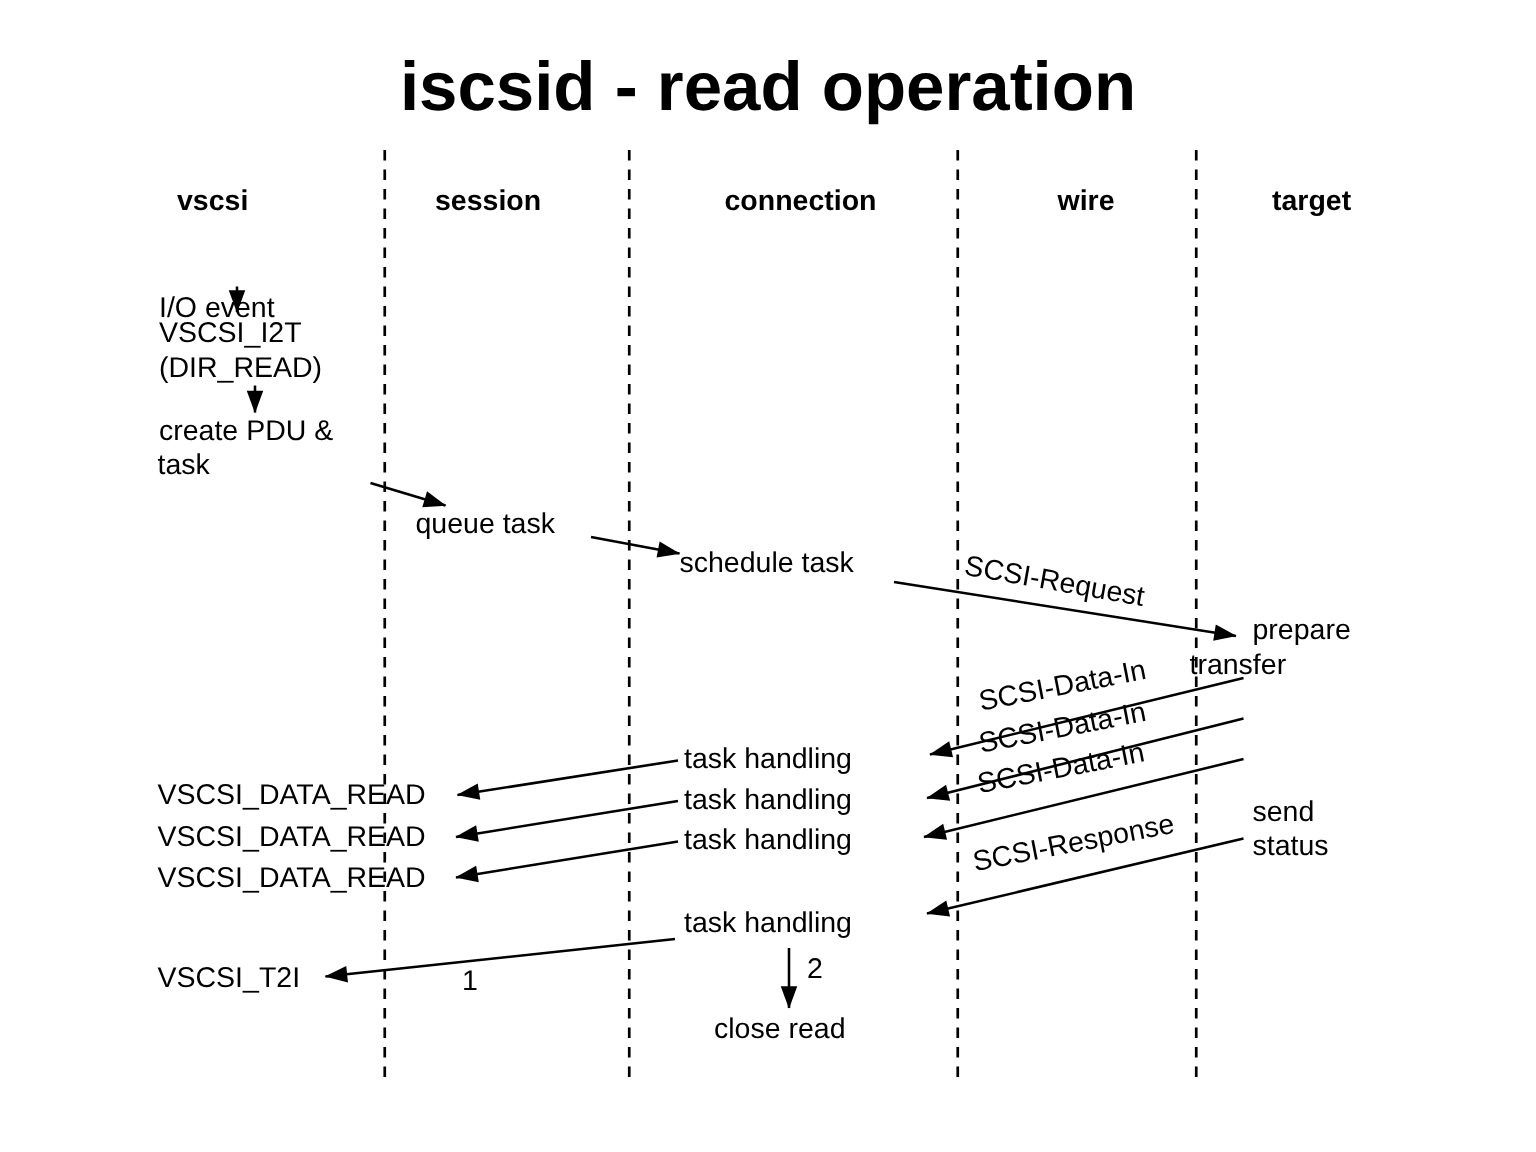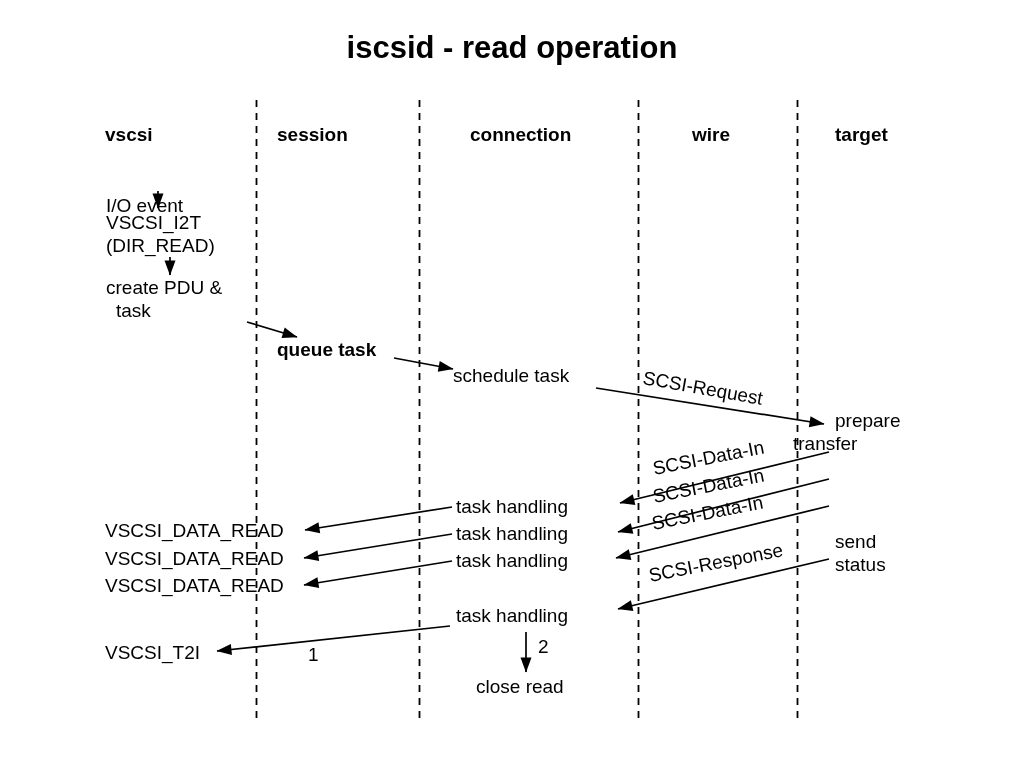--- a/index.html
+++ b/index.html
@@ -15,34 +15,35 @@
     font-family: "Liberation Sans", "DejaVu Sans", sans-serif;
     color: #000000;
     overflow: hidden;
   }
   .title {
     position: absolute;
     left: 0;
     top: 30px;
     width: 1024px;
     text-align: center;
-    font-size: 31px;
+    font-size: 46px;
     font-weight: bold;
     letter-spacing: 0px;
     color: #000000;
   }
   .lbl {
     position: absolute;
     font-size: 19px;
     line-height: 20px;
     white-space: nowrap;
     color: #000000;
   }
   .hdr {
     font-weight: bold;
+    margin-left: 13px;
   }
   .rot {
     transform-origin: left center;
   }
   svg.layer {
     position: absolute;
     left: 0;
     top: 0;
     width: 1024px;
     height: 768px;
@@ -101,23 +102,23 @@
   <div class="lbl hdr" style="left:105px; top:125px;">vscsi</div>
   <div class="lbl hdr" style="left:277px; top:125px;">session</div>
   <div class="lbl hdr" style="left:470px; top:125px;">connection</div>
   <div class="lbl hdr" style="left:692px; top:125px;">wire</div>
   <div class="lbl hdr" style="left:835px; top:125px;">target</div>
 
   <div class="lbl" style="left:106px; top:169px;margin-top:27px;">I/O event</div>
   <div class="lbl" style="left:106px; top:213px;">VSCSI_I2T</div>
   <div class="lbl" style="left:106px; top:236px;">(DIR_READ)</div>
   <div class="lbl" style="left:106px; top:278px;">create PDU &amp;</div>
-  <div class="lbl" style="left:116px; top:301px;">task</div>
+  <div class="lbl" style="left:105px; top:301px;">task</div>
 
-  <div class="lbl" style="left:277px; top:340px;font-weight:bold;">queue task</div>
+  <div class="lbl" style="left:277px; top:340px;">queue task</div>
   <div class="lbl" style="left:453px; top:366px;">schedule task</div>
 
   <div class="lbl rot" style="left:643px; top:368px; transform:rotate(10deg);">SCSI-Request</div>
   <div class="lbl rot" style="left:653px; top:459px; transform:rotate(-11deg);">SCSI-Data-In</div>
   <div class="lbl rot" style="left:653px; top:487px; transform:rotate(-11deg);">SCSI-Data-In</div>
   <div class="lbl rot" style="left:652px; top:514px; transform:rotate(-11deg);">SCSI-Data-In</div>
   <div class="lbl rot" style="left:649px; top:566px; transform:rotate(-11deg);">SCSI-Response</div>
 
   <div class="lbl" style="left:835px; top:411px;">prepare</div>
   <div class="lbl" style="left:793px; top:434px;">transfer</div>

